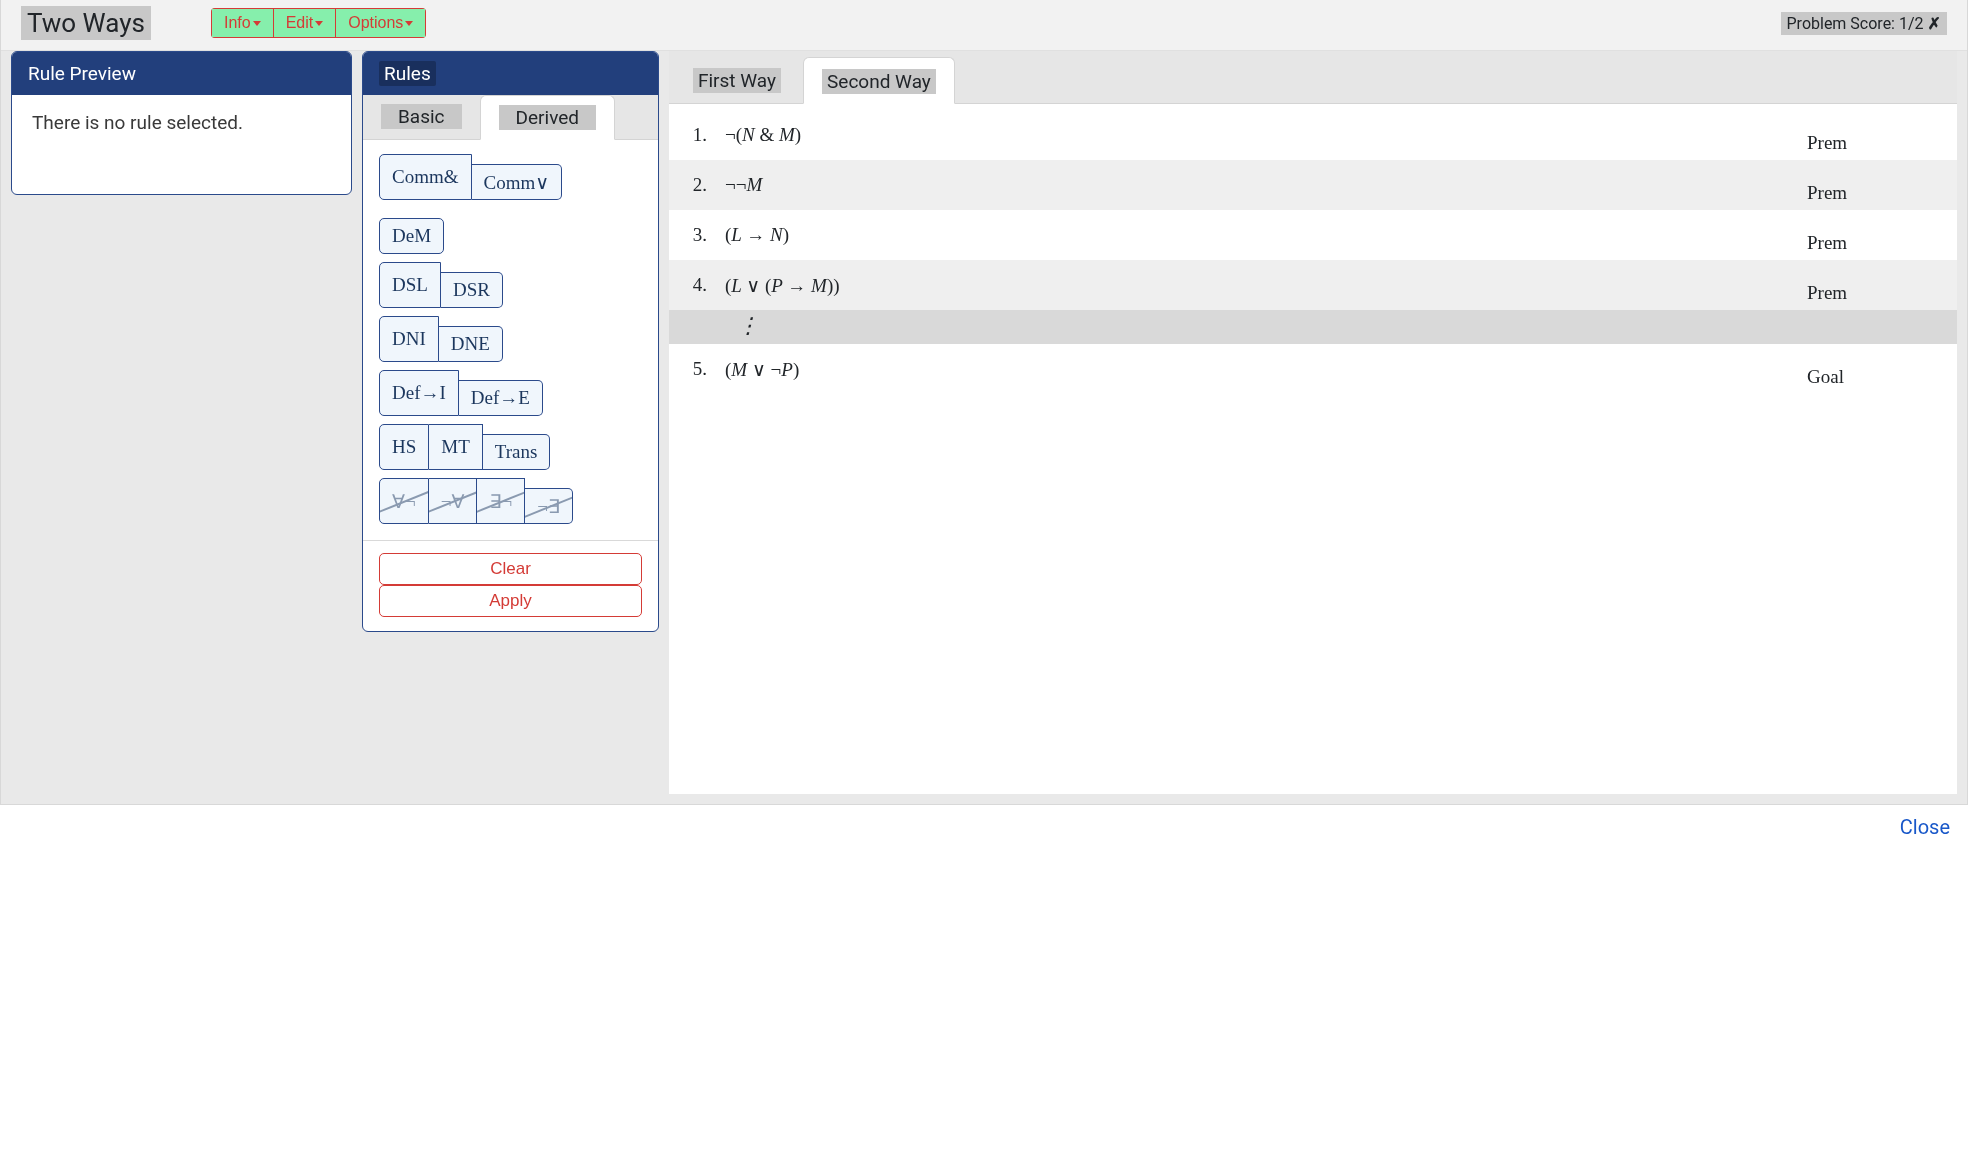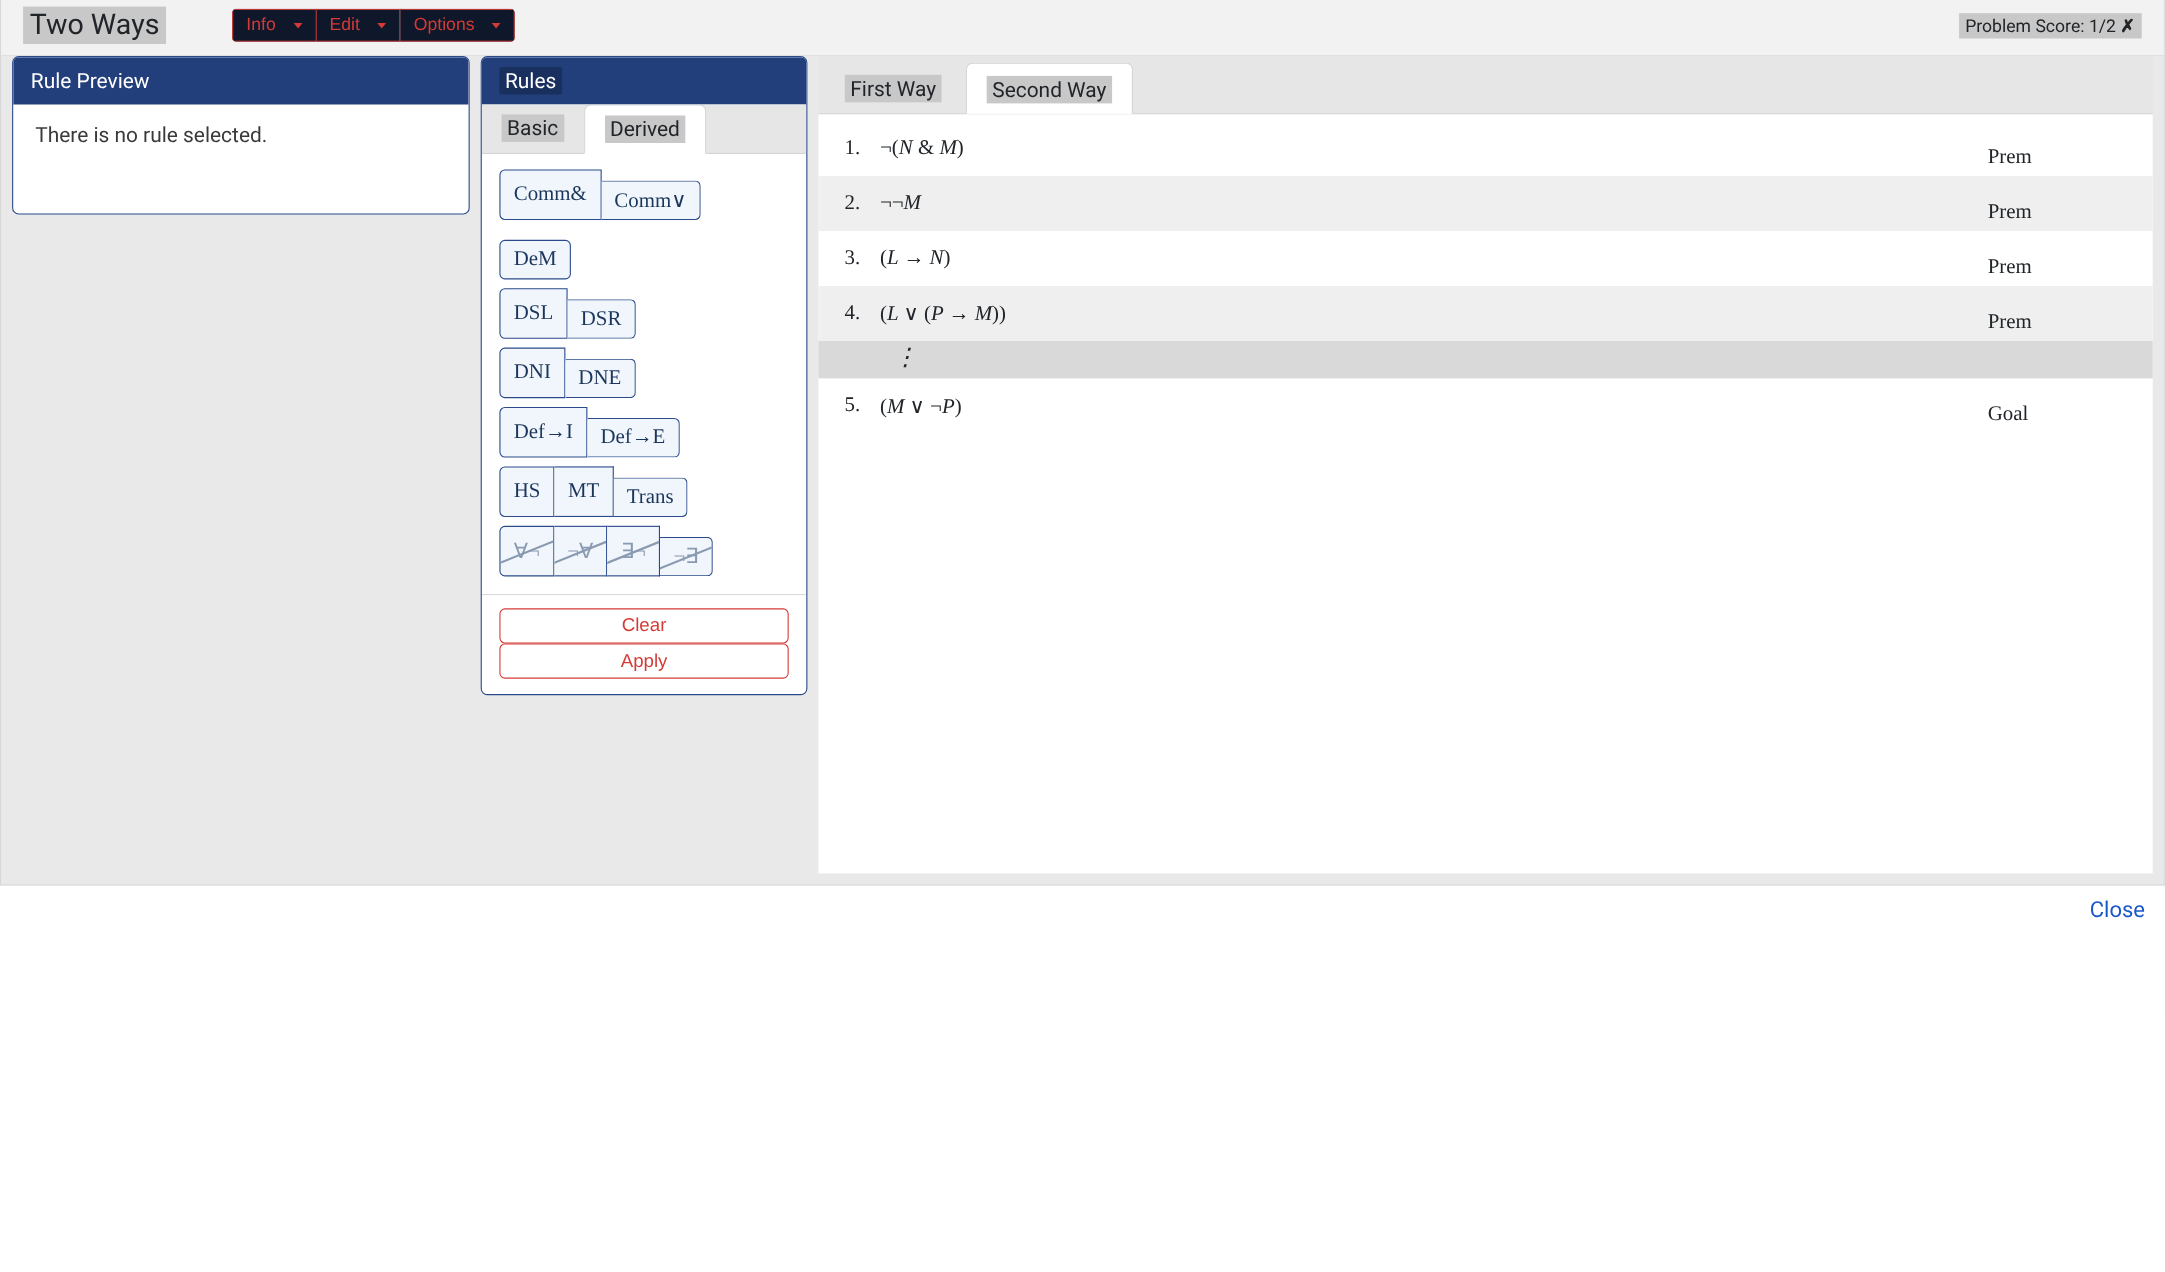--- a/index.html
+++ b/index.html
@@ -28,28 +28,28 @@
     margin-left: 10px;
     margin-right: 60px;
   }
   .btn-group {
     display: inline-flex;
     border-radius: 4px;
     overflow: hidden;
   }
   .btn-group .btn {
     border: 1px solid #d43b36;
-    background: #0f172a;
+    background: #86efac;
     color: #d43b36;
     padding: 5px 12px;
     font-size: 16px;
     cursor: pointer;
     display: inline-flex;
     align-items: center;
-    gap: 14px;
+    gap: 0;
   }
   .btn-group .btn:not(:first-child) { border-left: none; }
   .caret {
     display: inline-block;
     width: 0; height: 0;
     border-left: 4px solid transparent;
     border-right: 4px solid transparent;
     border-top: 5px solid #d43b36;
     margin-left: 2px;
   }
@@ -80,42 +80,42 @@
     background: #223f7c;
     color: #fff;
     padding: 10px 16px;
     font-size: 19px;
   }
   .panel-header .hbadge {
     background: rgba(0,0,0,0.25);
     padding: 1px 5px;
     border-radius: 2px;
   }
-  .left-col { width: 416px; }
+  .left-col { width: 341px; }
   .mid-col { width: 297px; }
   .right-col { flex: 1; background: transparent; border: none; border-radius: 0; }
   .preview-body {
     padding: 16px 20px 60px 20px;
     font-size: 19px;
     color: #3a3a3a;
   }
   
   .rules-tabs {
     display: flex;
     background: #e6e6e6;
     border-bottom: 1px solid #d4d4d4;
   }
   .rules-tab {
     padding: 10px 18px;
     font-size: 19px;
     cursor: pointer;
   }
   .rules-tab .tbadge {
     background: #c8c8c8;
-    padding: 1px 5px;
+    padding: 1px 17px;
   }
   .rules-tab.active {
     background: #fff;
     border: 1px solid #d4d4d4;
     border-bottom: 1px solid #fff;
     border-radius: 6px 6px 0 0;
     margin-bottom: -1px;
   }
   .rules-body {
     padding: 14px 16px 8px 16px;

